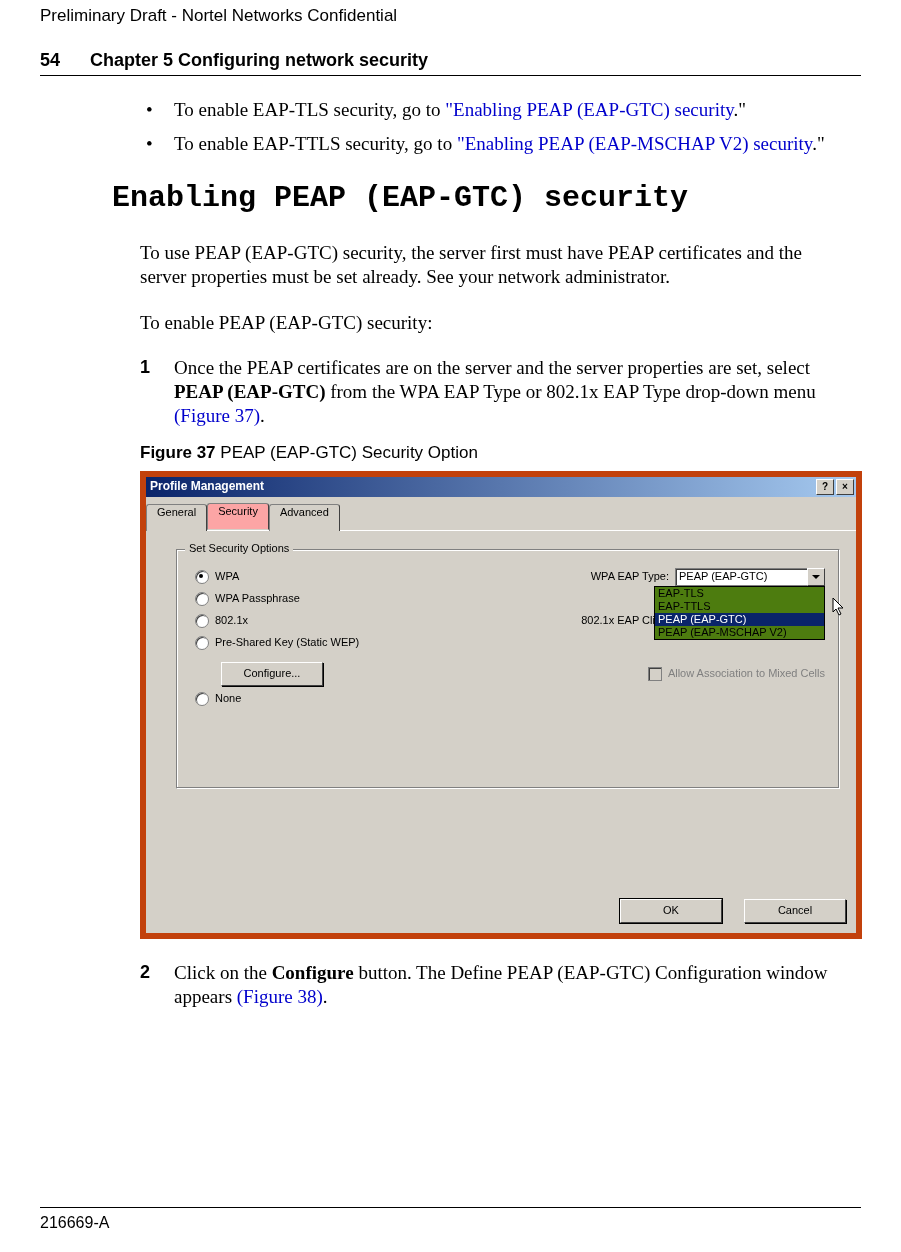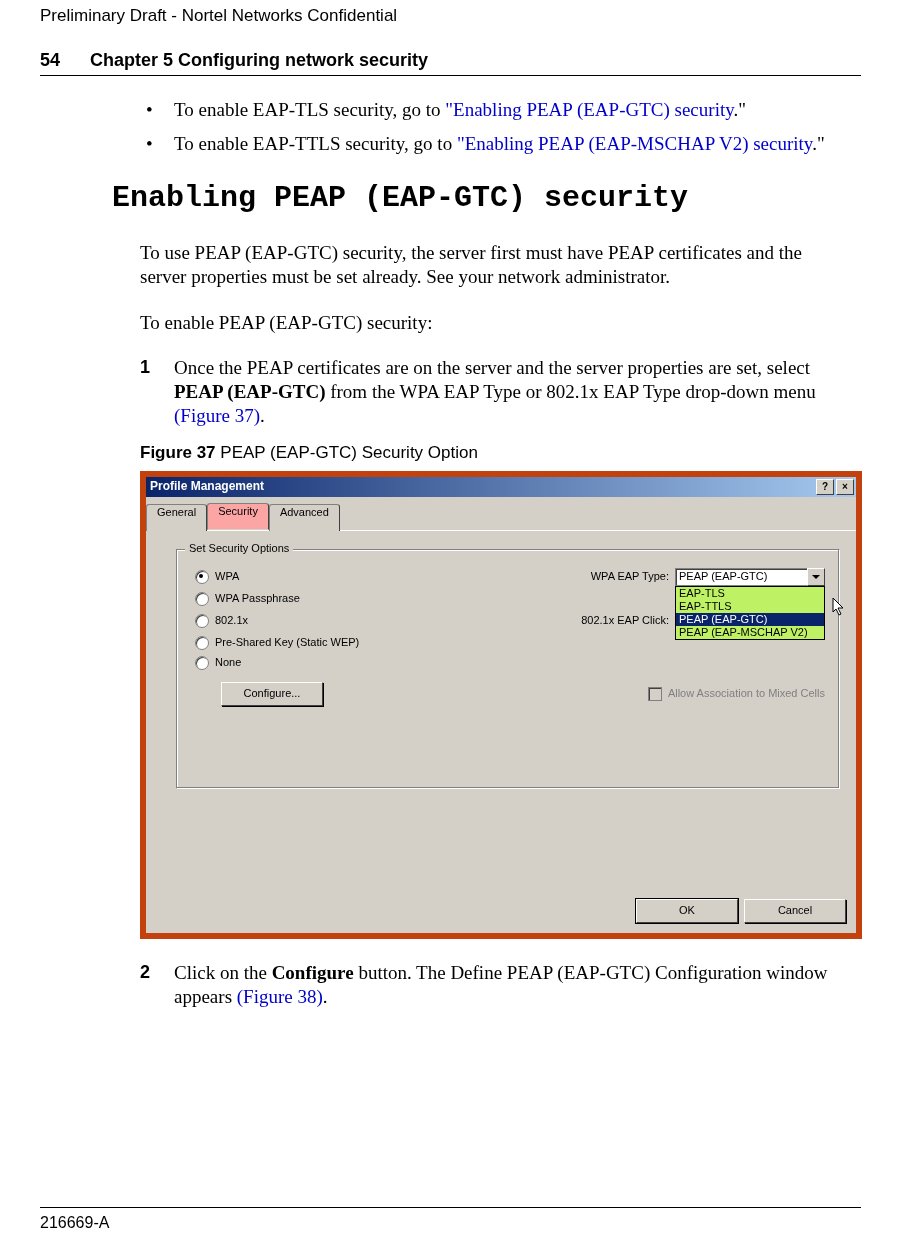--- a/index.html
+++ b/index.html
@@ -34,29 +34,29 @@
   .gbox .glegend{position:absolute;top:-8px;left:8px;background:#d4d0c8;padding:0 4px;font-size:11px}
   .row{display:flex;align-items:center;margin-bottom:6px}
   .radio{width:12px;height:12px;border-radius:50%;background:#fff;border:1px solid #808080;box-shadow:inset -1px -1px 0 #fff,inset 1px 1px 0 #404040;margin-right:6px;position:relative;flex-shrink:0}
   .radio.checked::after{content:"";position:absolute;width:4px;height:4px;background:#000;border-radius:50%;top:3px;left:3px}
   .rlabel{min-width:200px;font-size:11px}
   .rtl{flex:1;text-align:right;padding-right:6px;font-size:11px}
   .combo{width:150px;height:18px;display:flex;font-size:11px}
   .combo .cval{flex:1;background:#fff;border:1px solid #808080;border-right:none;box-shadow:inset 1px 1px 0 #404040;padding:1px 3px;box-sizing:border-box}
   .combo .cbtn{width:16px;background:#d4d0c8;border:1px solid #fff;border-right-color:#404040;border-bottom-color:#404040;display:flex;align-items:center;justify-content:center}
   .combo .cbtn::after{content:"";border-left:4px solid transparent;border-right:4px solid transparent;border-top:4px solid #000}
-  .droplist{position:absolute;background:#bef264;border:1px solid #000;z-index:10;width:150px;box-sizing:border-box}
+  .droplist{position:absolute;background:#4d7c0f;border:1px solid #000;z-index:10;width:171px;box-sizing:border-box}
   .droplist .opt{padding:0 3px;font-size:11px;line-height:13px}
   .droplist .opt.sel{background:#0a246a;color:#fff}
   .btn{height:22px;padding:0 10px;min-width:80px;background:#d4d0c8;border:1px solid #fff;border-right-color:#404040;border-bottom-color:#404040;box-shadow:1px 1px 0 #000;font-size:11px;font-family:Tahoma,Arial,sans-serif;display:inline-flex;align-items:center;justify-content:center}
   .btn.default{box-shadow:0 0 0 1px #000}
   .chk{width:12px;height:12px;background:#fff;border:1px solid #808080;box-shadow:inset 1px 1px 0 #404040;margin-right:6px;flex-shrink:0}
   .chk.disabled{background:#d4d0c8}
   .dim{color:#808080}
-  .bottombar{display:flex;justify-content:flex-end;gap:6px;padding:10px 10px 10px 0}
+  .bottombar{display:flex;justify-content:flex-end;gap:22px;padding:10px 10px 10px 0}
   .cursor{position:absolute;font-size:18px;pointer-events:none}
   .footer{position:absolute;bottom:20px;left:40px;font-family:Arial,Helvetica,sans-serif;font-size:16px}
 </style>
 </head>
 <body>
 
 <div class="page">
   <div class="draft">Preliminary Draft - Nortel Networks Confidential</div>
   <div class="runhead">
     <span class="pnum">54</span><span>Chapter 5 Configuring network security</span>
@@ -127,31 +127,31 @@
             <span class="rtl">802.1x EAP Click:</span>
             <div class="combo" style="visibility:hidden">
               <div class="cval">PEAP (EAP-MSCHAP V2)</div>
               <div class="cbtn"></div>
             </div>
           </div>
           <div class="row">
             <span class="radio"></span>
             <span class="rlabel">Pre-Shared Key (Static WEP)</span>
           </div>
-          <div class="row">
-            <span class="radio"></span>
-            <span class="rlabel">None</span>
-          </div>
-
           <div class="row" style="margin-top:12px">
             <span style="width:26px"></span>
             <span class="btn">Configure...</span>
             <span style="flex:1"></span>
             <span class="chk disabled"></span>
             <span class="dim">Allow Association to Mixed Cells</span>
+          </div>
+
+          <div class="row">
+            <span class="radio"></span>
+            <span class="rlabel">None</span>
           </div>
         </div>
       </div>
       <div style="height:90px"></div>
       <div class="bottombar">
         <span class="btn default">OK</span>
         <span class="btn">Cancel</span>
       </div>
       <span class="cursor" style="right:8px;top:120px">
         <svg width="16" height="20" viewBox="0 0 16 20">

